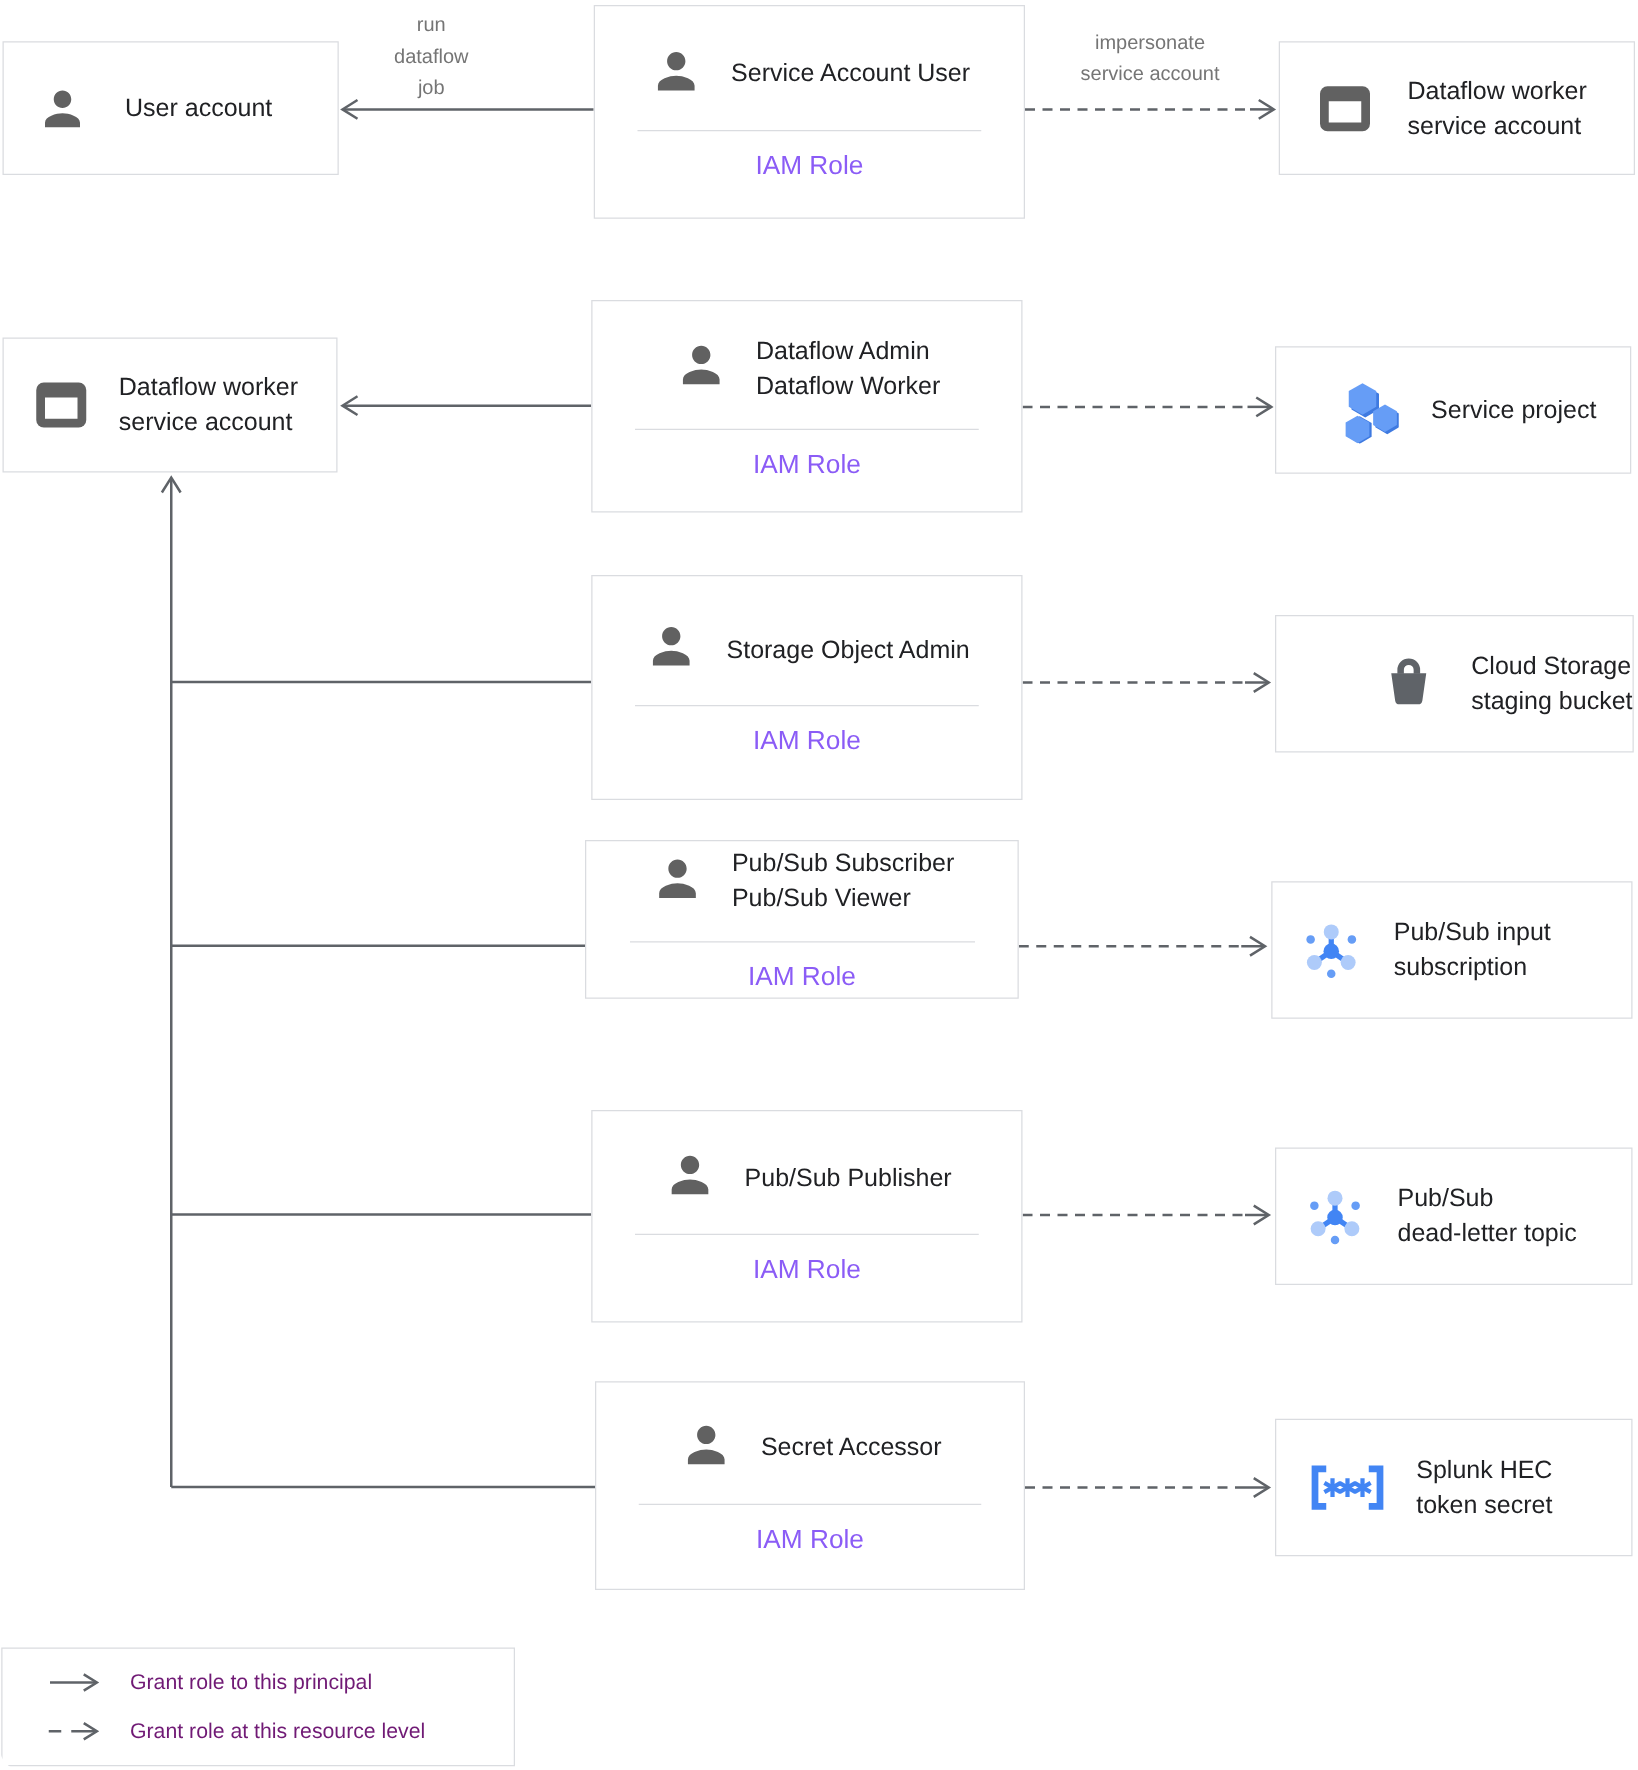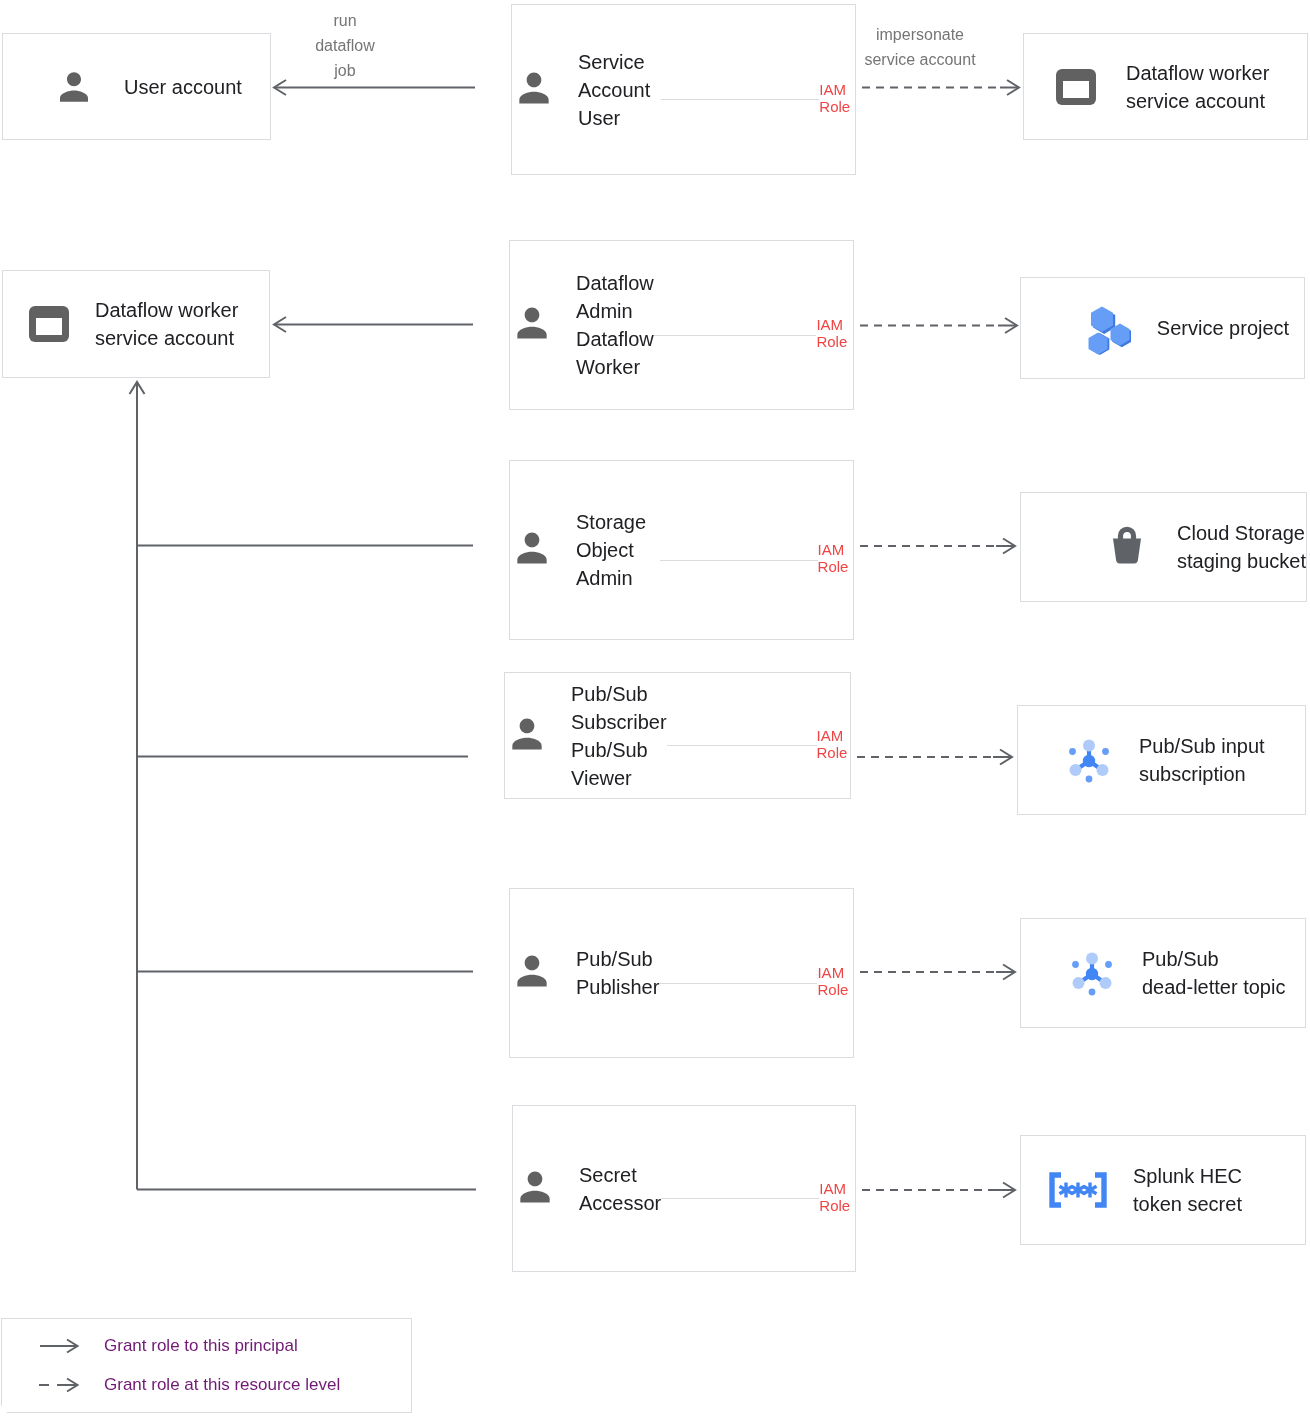--- a/index.html
+++ b/index.html
@@ -3,29 +3,29 @@
 <meta charset="utf-8">
 <style>
   html,body{margin:0;padding:0;background:#fff;}
   .stage{
     position:relative;width:1310px;height:1416px;background:#ffffff;
     font-family:"Liberation Sans", sans-serif;color:#202124;overflow:hidden;border-radius:17px;
   }
   .overlay{position:absolute;left:0;top:0;pointer-events:none;}
   .box{position:absolute;background:#fff;border:1.5px solid #dadce0;box-sizing:border-box;}
   
-  .rbox{display:flex;align-items:center;padding-left:47px;}
+  .rbox{display:flex;align-items:center;padding-left:23px;}
   .rbox .ricon{flex:0 0 auto;display:flex;align-items:center;justify-content:center;width:48px;}
   .rbox .rlabel{margin-left:26px;font-size:20px;line-height:28px;color:#202124;}
   
-  .iam{display:flex;flex-direction:row;justify-content:center;align-items:center;margin-left:36px;}
+  .iam{display:flex;flex-direction:column;justify-content:center;align-items:center;}
   .iam-head{display:flex;align-items:center;justify-content:center;gap:22px;}
   .iam-title{font-size:20px;line-height:28px;color:#202124;text-align:left;}
   .iam-divider{width:80%;height:1px;background:#dadce0;margin-top:20px;}
-  .iam-sub{margin-top:16px;font-size:15px;color:#ef4444;}
+  .iam-sub{margin-top:16px;font-size:21px;color:#8b5cf6;}
   .ml{white-space:pre-line;}
   
   .arrow-label{position:absolute;font-size:16px;line-height:25px;color:#757575;text-align:center;white-space:pre-line;}
   
   .legend{display:flex;flex-direction:column;justify-content:center;gap:19px;padding-left:36px;}
   .legend-row{display:flex;align-items:center;gap:18px;}
   .legend-label{font-size:17px;color:#701a75;}
 </style>
 </head>
 <body>

